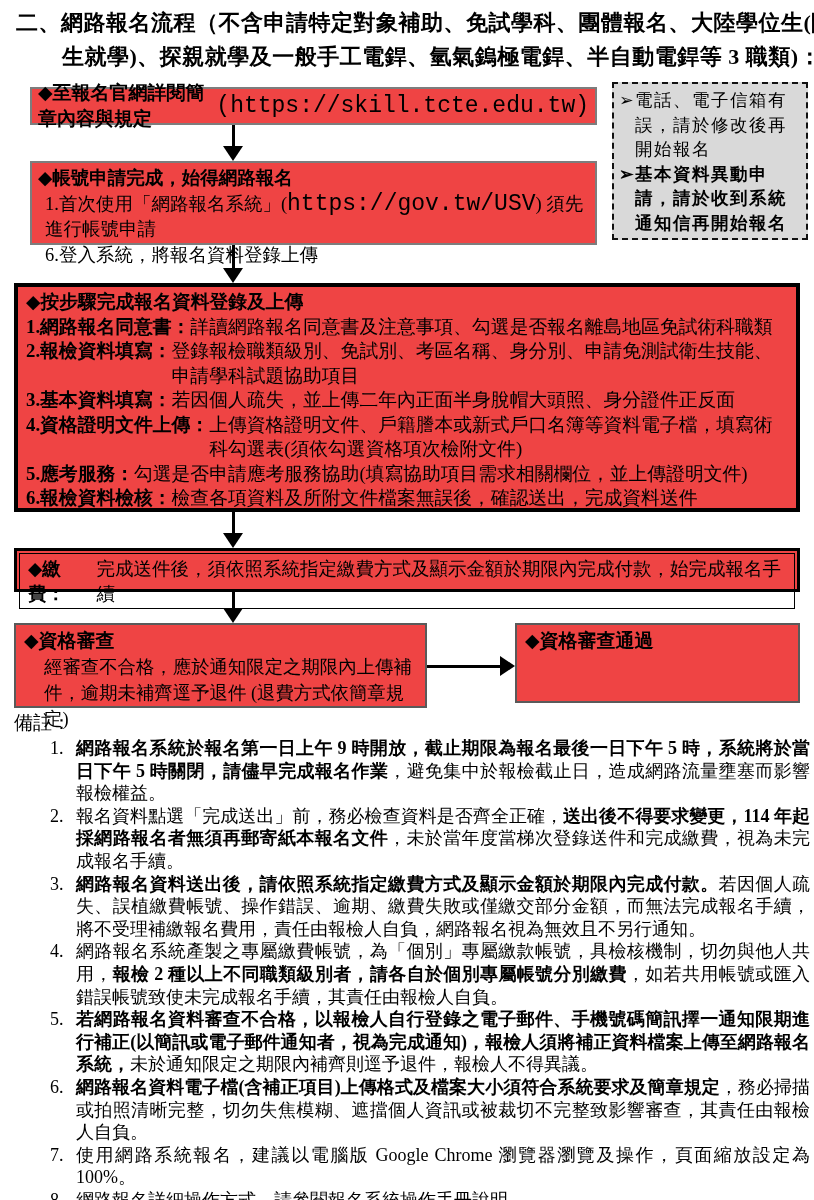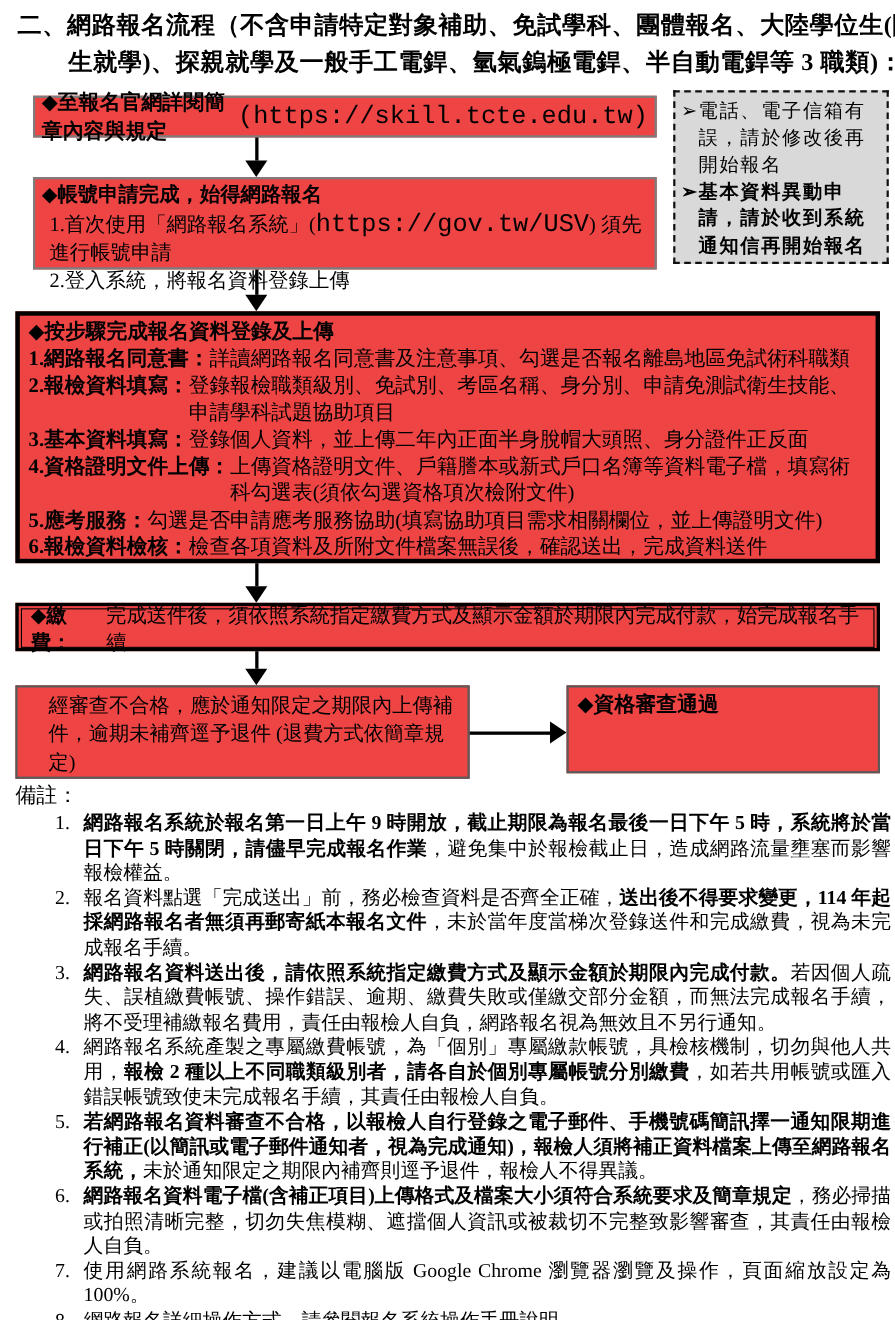--- a/index.html
+++ b/index.html
@@ -31,21 +31,21 @@
   .side-item.bold{font-weight:bold;}
 
   .bigbox{left:14px;top:283px;width:786px;height:229px;border:4px solid #000;
         padding:3px 8px;font-size:18.8px;line-height:24.5px;}
   .bigbox .item{display:flex;}
   .bigbox .item .label{white-space:nowrap;font-weight:bold;}
   .bigbox .item .txt{flex:1;}
 
   .feebox{left:14px;top:548px;width:786px;height:44px;border:3px solid #000;padding:0;}
   .feebox .inner{border:1px solid #000;margin:2px;height:34px;display:flex;align-items:center;
-        padding:0 8px;font-size:18.5px;}
+        padding:10px 8px;font-size:18.5px;}
 
   .boxA{left:14px;top:623px;width:413px;height:85px;border:2px solid #5a5a5a;
         padding:3px 8px;font-size:19px;line-height:26px;}
   .boxA .body{font-size:18.4px;padding-left:20px;}
   .boxB{left:515px;top:623px;width:285px;height:80px;border:2px solid #5a5a5a;
         padding:3px 8px;font-size:19px;line-height:25px;}
   .boxB .body{font-size:18.2px;padding-left:14px;}
 
   .varrow{position:absolute;display:flex;flex-direction:column;align-items:center;width:20px;}
   .varrow .shaft{width:3px;background:#000;flex:1;}
@@ -89,21 +89,21 @@
 
   <div class="varrow" style="left:223px;top:125px;height:36px;">
     <i class="shaft"></i>
       <i class="head"></i>
   </div>
 
   <div class="box box2">
     <div class="b">◆帳號申請完成，始得網路報名</div>
     <div class="items">
       <div><span>1.首次使用「網路報名系統」(</span><span class="mono u">https://gov.tw/USV</span><span>) 須先進行帳號申請</span></div>
-      <div>2.登入系統，將報名資料登錄上傳</div>
+      <div>6.登入系統，將報名資料登錄上傳</div>
     </div>
   </div>
 
   <div class="varrow" style="left:223px;top:245px;height:38px;">
     <i class="shaft"></i>
       <i class="head"></i>
   </div>
 
   <div class="box bigbox">
     <div class="b">◆按步驟完成報名資料登錄及上傳</div>
@@ -111,21 +111,21 @@
         <div class="item">
           <span class="label">1.網路報名同意書：</span>
           <span class="txt">詳讀網路報名同意書及注意事項、勾選是否報名離島地區免試術科職類</span>
         </div>
         <div class="item">
           <span class="label">2.報檢資料填寫：</span>
           <span class="txt">登錄報檢職類級別、免試別、考區名稱、身分別、申請免測試衛生技能、申請學科試題協助項目</span>
         </div>
         <div class="item">
           <span class="label">3.基本資料填寫：</span>
-          <span class="txt">登錄個人資料，並上傳二年內正面半身脫帽大頭照、身分證件正反面</span>
+          <span class="txt">若因個人疏失，並上傳二年內正面半身脫帽大頭照、身分證件正反面</span>
         </div>
         <div class="item">
           <span class="label">4.資格證明文件上傳：</span>
           <span class="txt">上傳資格證明文件、戶籍謄本或新式戶口名簿等資料電子檔，填寫術科勾選表(須依勾選資格項次檢附文件)</span>
         </div>
         <div class="item">
           <span class="label">5.應考服務：</span>
           <span class="txt">勾選是否申請應考服務協助(填寫協助項目需求相關欄位，並上傳證明文件)</span>
         </div>
         <div class="item">
@@ -146,20 +146,21 @@
         <span>完成送件後，須依照系統指定繳費方式及顯示金額於期限內完成付款，始完成報名手續</span>
     </div>
   </div>
 
   <div class="varrow" style="left:223px;top:592px;height:31px;">
     <i class="shaft"></i>
       <i class="head"></i>
   </div>
 
   <div class="box boxA">
+    <div class="b">◆資格審查</div>
     <div class="body">經審查不合格，應於通知限定之期限內上傳補件，逾期未補齊逕予退件 (退費方式依簡章規定)</div>
   </div>
 
   <div class="harrow" style="left:427px;top:656px;width:88px;">
     <i class="shaft"></i>
       <i class="head"></i>
   </div>
 
   <div class="box boxB">
     <div class="b">◆資格審查通過</div>

